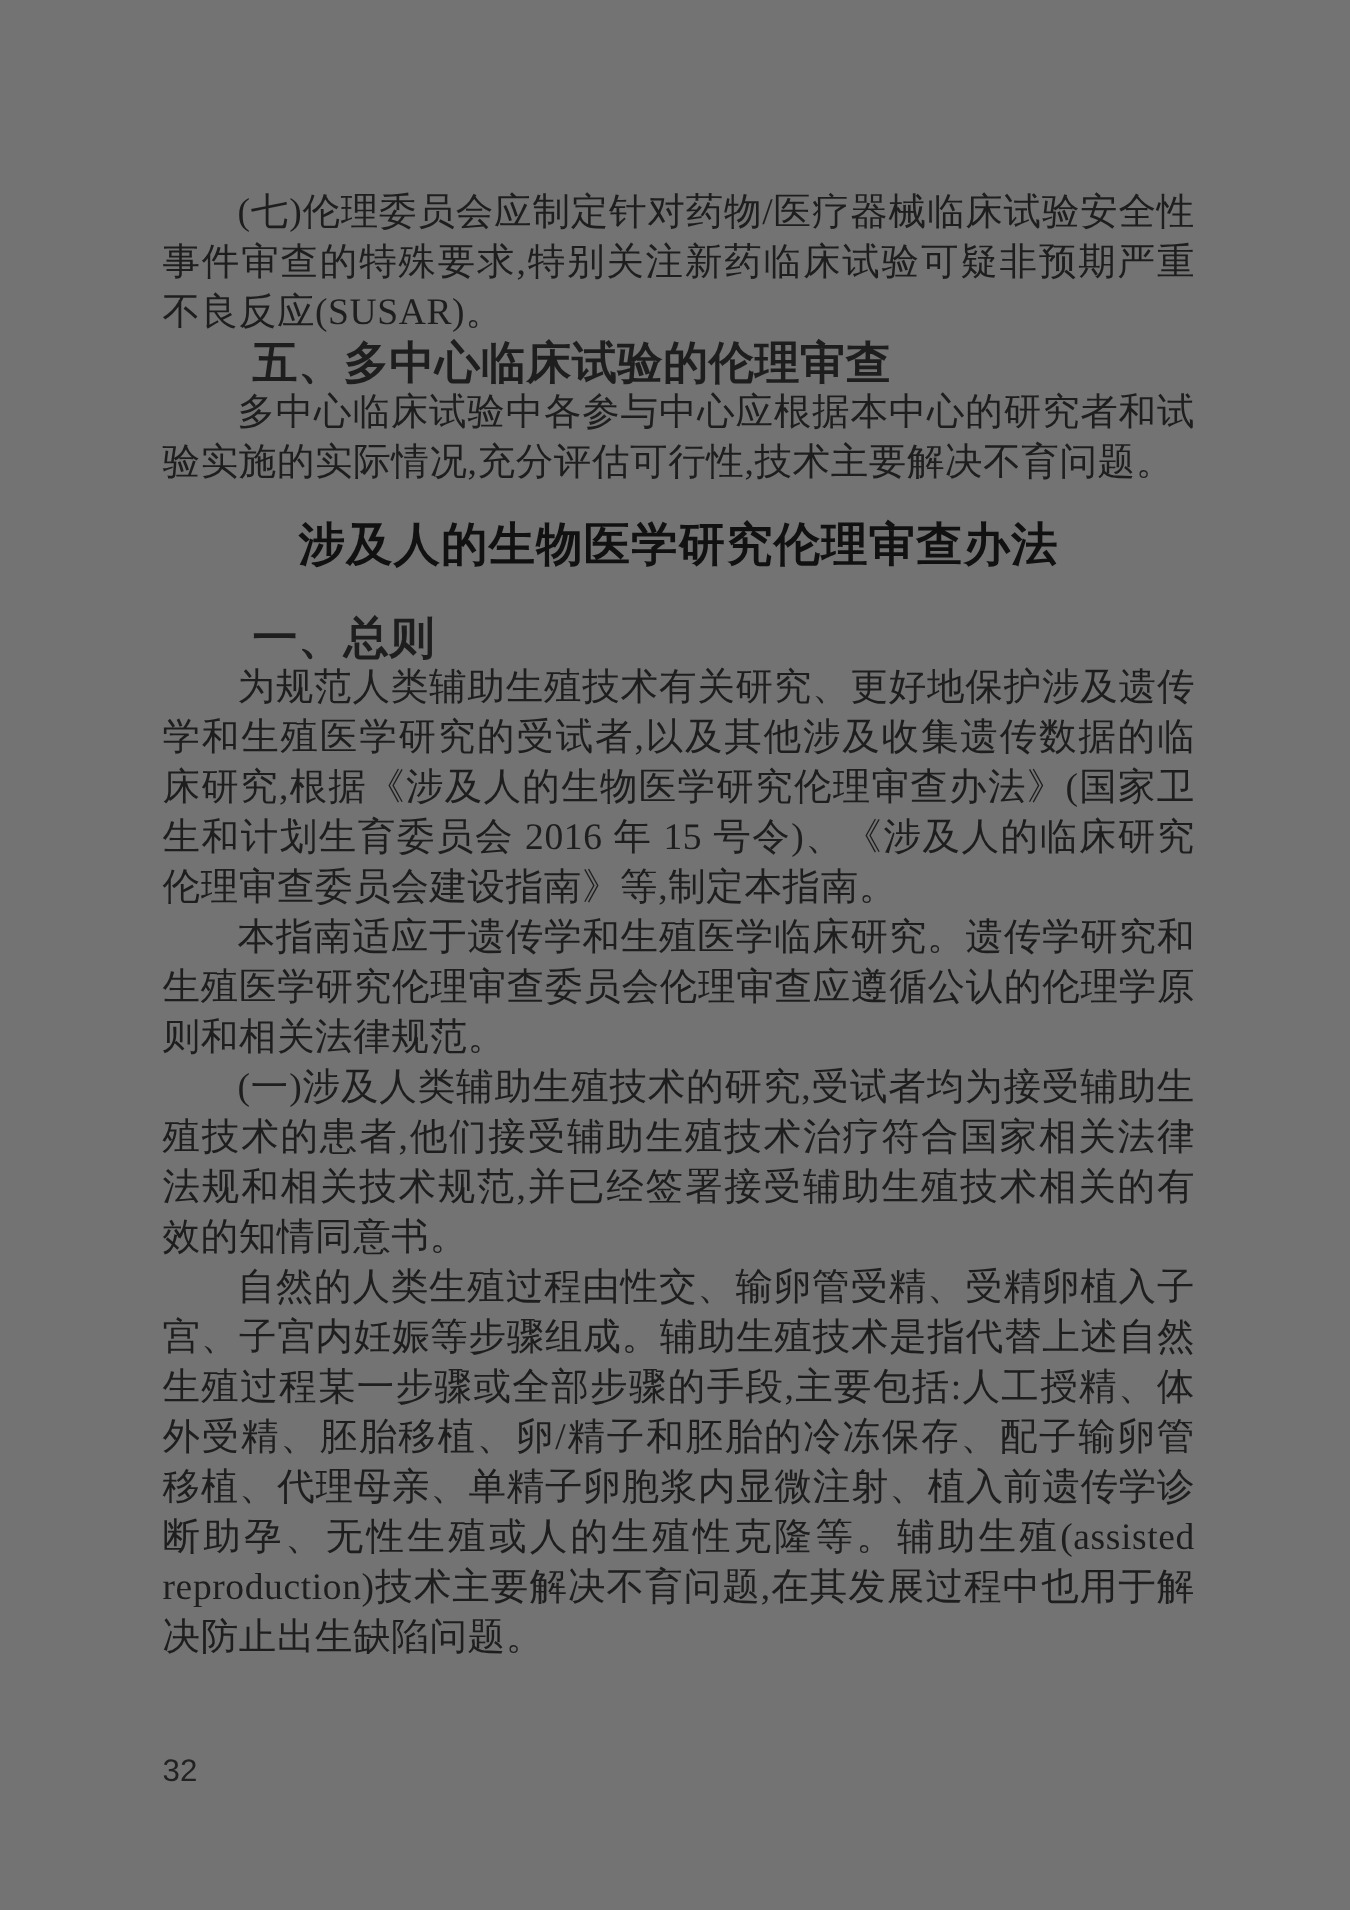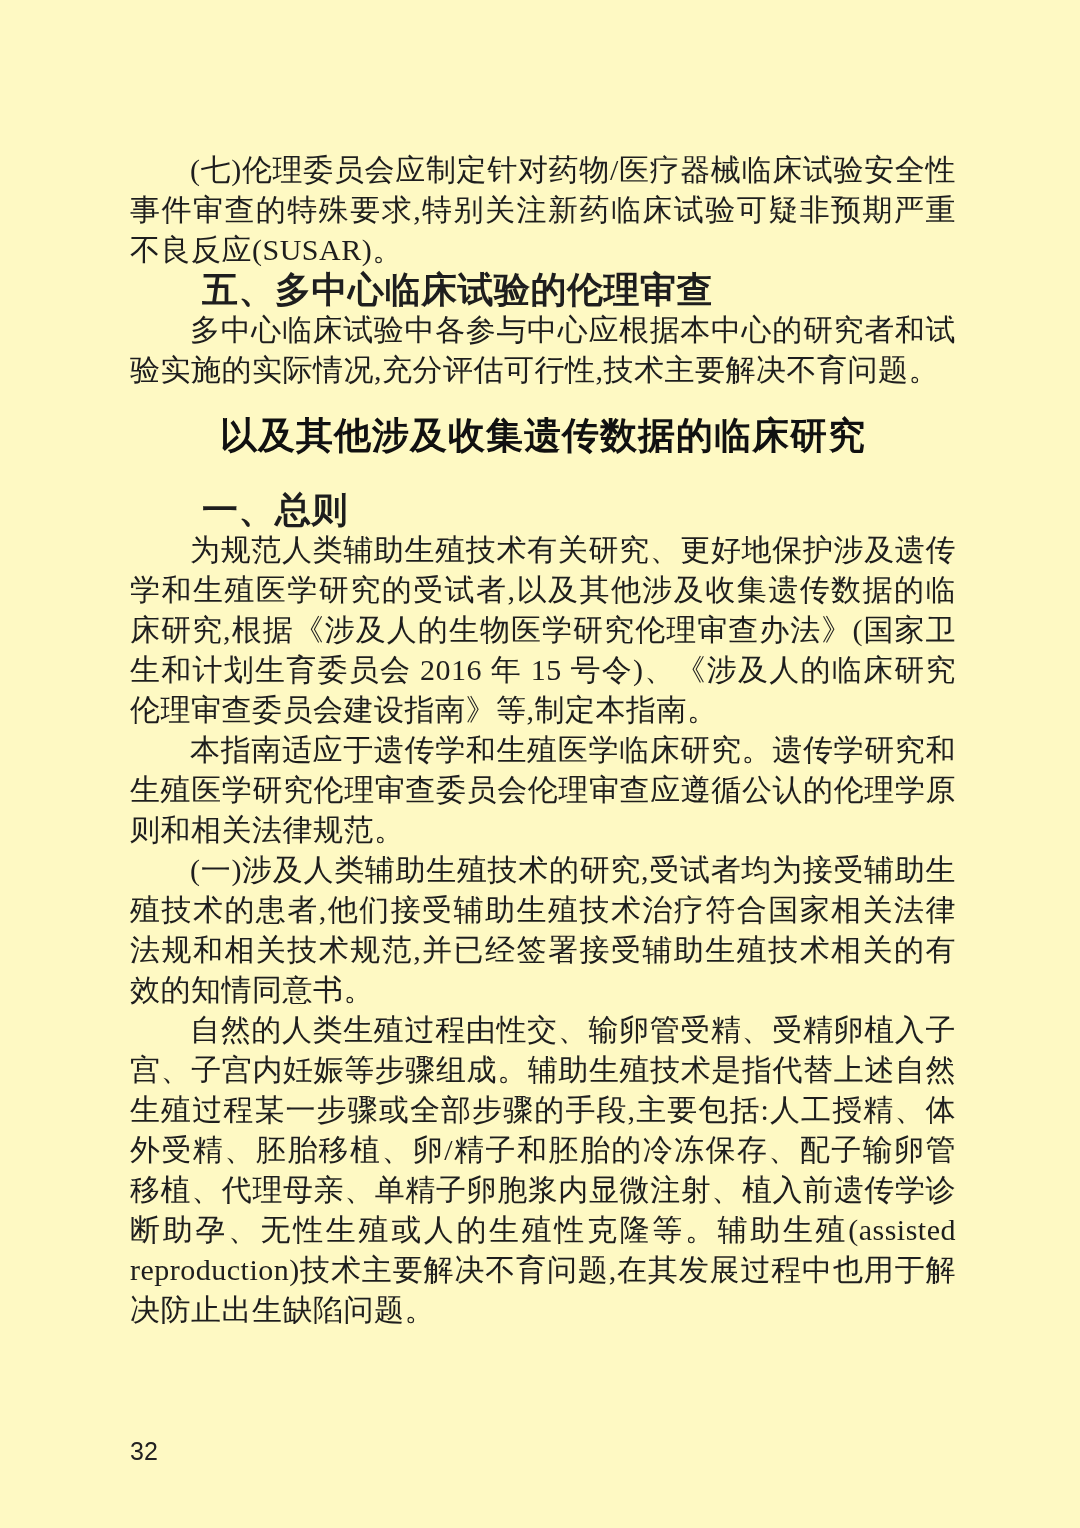--- a/index.html
+++ b/index.html
@@ -4,21 +4,21 @@
 <style>
   html, body {
     margin: 0;
     padding: 0;
     background: #ffffff;
   }
   .page {
     position: relative;
     width: 1080px;
     height: 1528px;
-    background: #fef9c3;
+    background: #737373;
     overflow: hidden;
     font-family: "Liberation Serif", "DejaVu Serif", serif;
     color: #1e1e1e;
   }
   .content {
     position: absolute;
     top: 150px;
     left: 130px;
     width: 826px;
   }
@@ -46,35 +46,35 @@
     text-align: center;
     text-indent: 0;
     font-weight: bold;
     font-family: "Liberation Sans", "DejaVu Sans", sans-serif;
     letter-spacing: 1px;
     color: #111;
   }
   .pageno {
     position: absolute;
     left: 130px;
-    top: 1437px;
+    top: 1403px;
     font-size: 25px;
     font-family: "Liberation Sans", "DejaVu Sans", sans-serif;
     color: #222;
   }
 </style>
 </head>
 <body>
 
 <div class="page">
   <div class="content">
     <p class="para">(七)伦理委员会应制定针对药物/医疗器械临床试验安全性事件审查的特殊要求,特别关注新药临床试验可疑非预期严重不良反应(SUSAR)。</p>
     <p class="head">五、多中心临床试验的伦理审查</p>
     <p class="para">多中心临床试验中各参与中心应根据本中心的研究者和试验实施的实际情况,充分评估可行性,技术主要解决不育问题。</p>
-    <h1 class="apptitle">以及其他涉及收集遗传数据的临床研究</h1>
+    <h1 class="apptitle">涉及人的生物医学研究伦理审查办法</h1>
     <p class="head">一、总则</p>
     <p class="para">为规范人类辅助生殖技术有关研究、更好地保护涉及遗传学和生殖医学研究的受试者,以及其他涉及收集遗传数据的临床研究,根据《涉及人的生物医学研究伦理审查办法》(国家卫生和计划生育委员会 2016 年 15 号令)、《涉及人的临床研究伦理审查委员会建设指南》等,制定本指南。</p>
     <p class="para">本指南适应于遗传学和生殖医学临床研究。遗传学研究和生殖医学研究伦理审查委员会伦理审查应遵循公认的伦理学原则和相关法律规范。</p>
     <p class="para">(一)涉及人类辅助生殖技术的研究,受试者均为接受辅助生殖技术的患者,他们接受辅助生殖技术治疗符合国家相关法律法规和相关技术规范,并已经签署接受辅助生殖技术相关的有效的知情同意书。</p>
     <p class="para">自然的人类生殖过程由性交、输卵管受精、受精卵植入子宫、子宫内妊娠等步骤组成。辅助生殖技术是指代替上述自然生殖过程某一步骤或全部步骤的手段,主要包括:人工授精、体外受精、胚胎移植、卵/精子和胚胎的冷冻保存、配子输卵管移植、代理母亲、单精子卵胞浆内显微注射、植入前遗传学诊断助孕、无性生殖或人的生殖性克隆等。辅助生殖(assisted reproduction)技术主要解决不育问题,在其发展过程中也用于解决防止出生缺陷问题。</p>
   </div>
   <div class="pageno">32</div>
 </div>
 
 </body></html>

